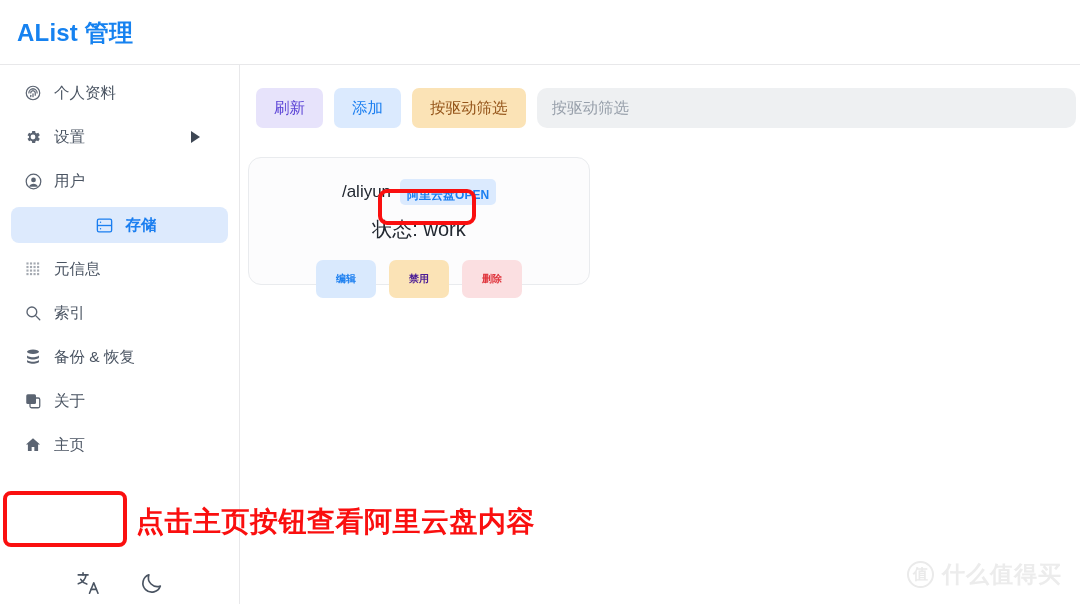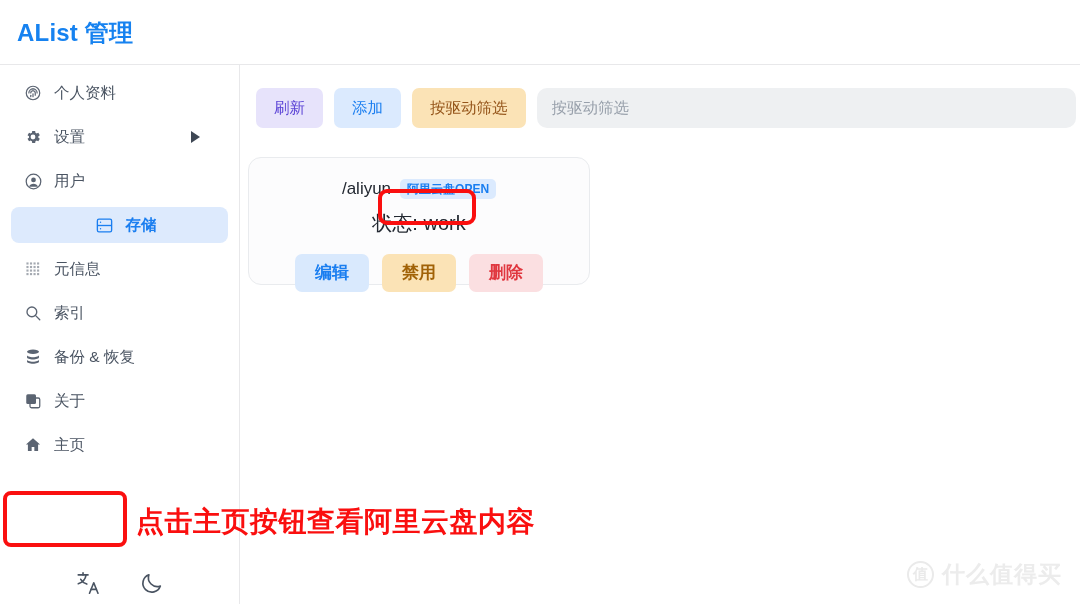--- a/index.html
+++ b/index.html
@@ -180,51 +180,51 @@
     font-size: 17px;
     color: #222831;
     font-weight: 400;
   }
   .card-badge {
     background: #dbeafe;
     color: #1a7ef0;
     font-size: 12px;
     font-weight: 700;
     border-radius: 5px;
-    padding: 4px 7px 4px 7px;
+    padding: 10px 7px 4px 7px;
     line-height: 1;
     white-space: nowrap;
   }
   .card-status {
     margin-top: 11px;
     text-align: center;
     font-size: 20px;
     color: #222831;
   }
   .card-actions {
     display: flex;
     justify-content: center;
     gap: 13px;
     margin-top: 17px;
   }
   .cbtn {
     height: 38px;
     padding: 0 20px;
     border: none;
     border-radius: 7px;
-    font-size: 17px;
+    font-size: 10px;
     font-weight: 700;
     font-family: inherit;
     cursor: pointer;
     line-height: 38px;
     display: inline-block;
     white-space: nowrap;
   }
   .cbtn-edit   { background: #d9e9fd; color: #1a7ef0; }
-  .cbtn-disable{ background: #fbe3b6; color: #a16207; }
+  .cbtn-disable{ background: #fbe3b6; color: #4c1d95; }
   .cbtn-delete { background: #fbdfe1; color: #e0373f; }
 
   
   .annot-box {
     position: absolute;
     border: 4px solid #fa0f0f;
     border-radius: 9px;
     pointer-events: none;
   }
   #annot-status-box { left: 378px; top: 189px; width: 98px; height: 36px; }

